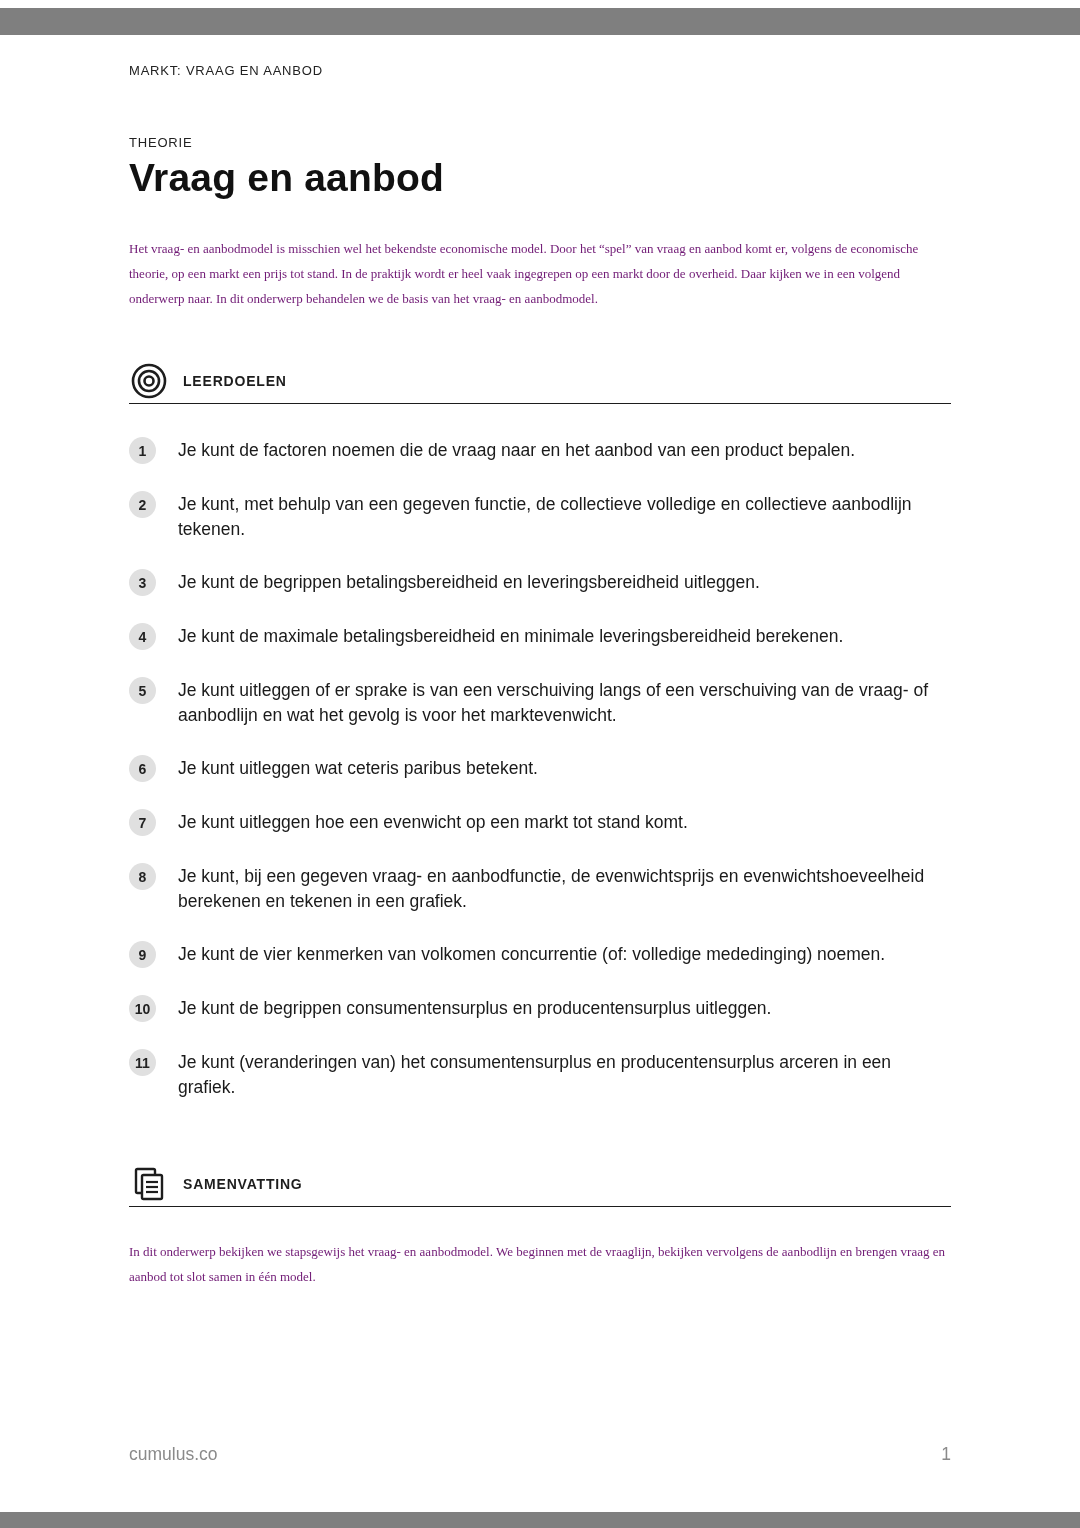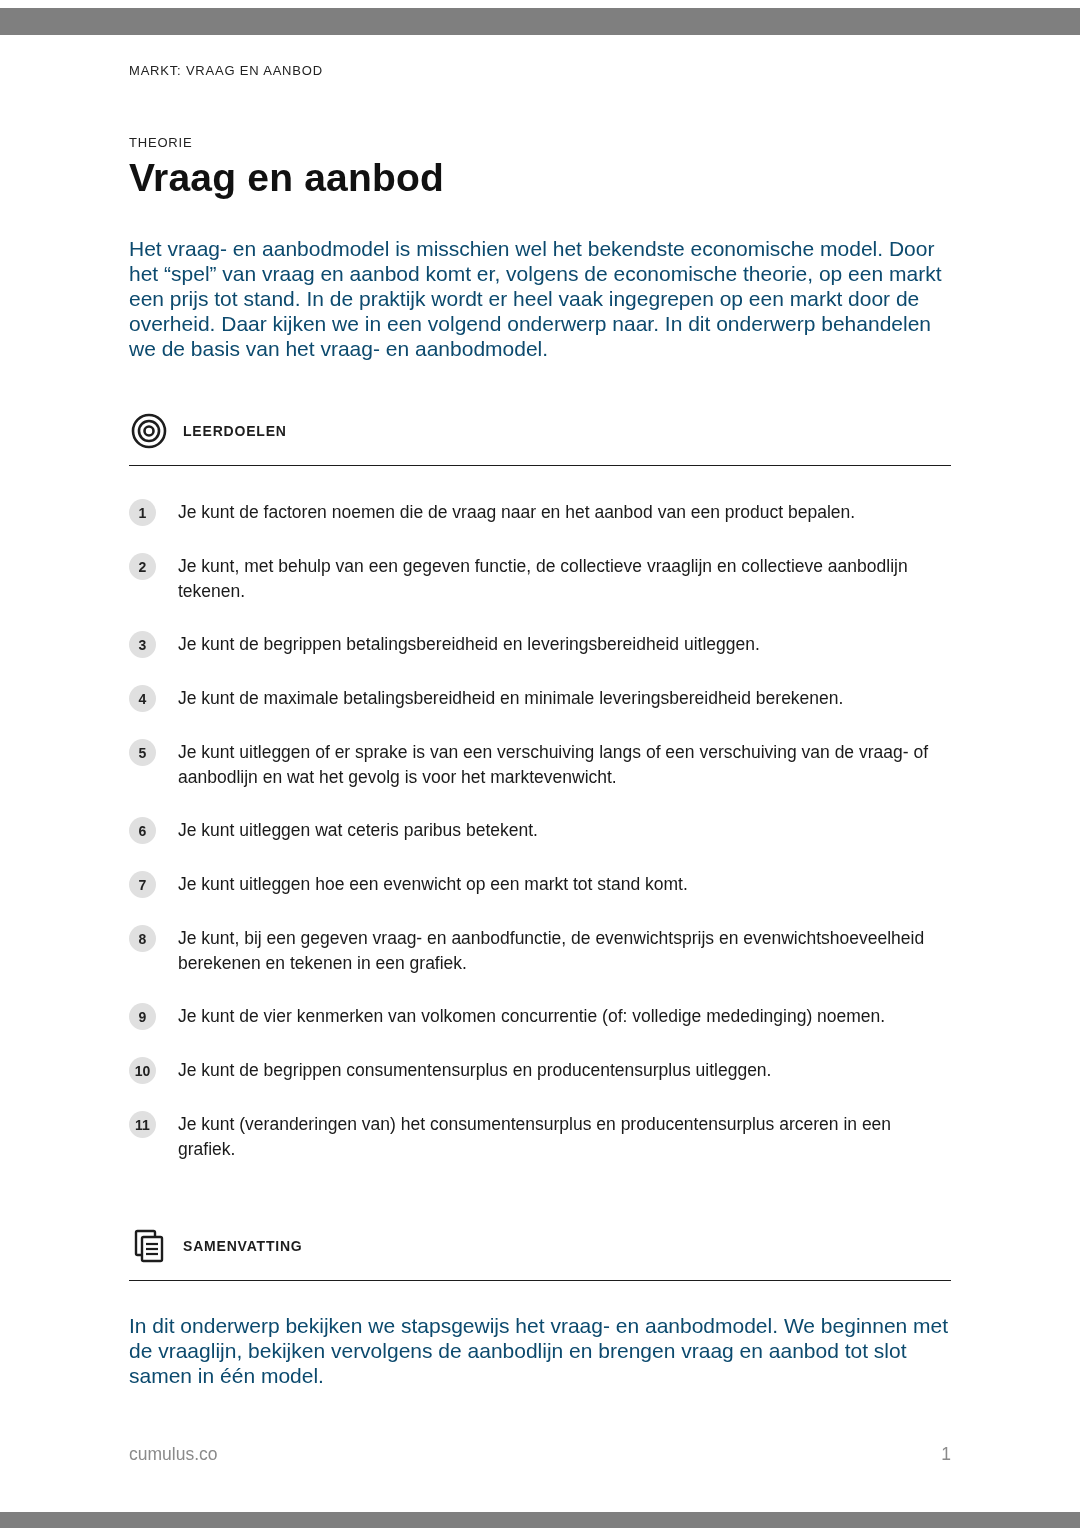--- a/index.html
+++ b/index.html
@@ -52,30 +52,31 @@
   }
   .page-title {
     margin-top: 6px;
     font-size: 39px;
     font-weight: 700;
     letter-spacing: 0.2px;
     color: #111111;
   }
   .intro, .summary-text {
     margin-top: 36px;
-    font-size: 21px;
+    font-size: 13px;
     line-height: 25px;
-    color: #0c4a6e;
+    color: #701a75;
+    font-family: Liberation Serif, serif;
   }
   .section-header {
     display: flex;
     align-items: center;
     gap: 14px;
     border-bottom: 1.5px solid #1d1d1d;
-    padding-bottom: 14px;
+    padding-bottom: 2px;
   }
   .section-header.leerdoelen { margin-top: 50px; }
   .section-header.samenvatting { margin-top: 64px; }
   .section-header .icon {
     width: 40px;
     height: 40px;
     display: flex;
     align-items: center;
     justify-content: center;
     flex: 0 0 auto;
@@ -162,21 +163,21 @@
     </div>
 
     <div class="goal-list">
   <div class="goal-item">
     <span class="goal-number">1</span>
     <span class="goal-text">Je kunt de factoren noemen die de vraag naar en het aanbod van een product bepalen.</span>
   </div>
 
   <div class="goal-item">
     <span class="goal-number">2</span>
-    <span class="goal-text">Je kunt, met behulp van een gegeven functie, de collectieve vraaglijn en collectieve aanbodlijn tekenen.</span>
+    <span class="goal-text">Je kunt, met behulp van een gegeven functie, de collectieve volledige en collectieve aanbodlijn tekenen.</span>
   </div>
 
   <div class="goal-item">
     <span class="goal-number">3</span>
     <span class="goal-text">Je kunt de begrippen betalingsbereidheid en leveringsbereidheid uitleggen.</span>
   </div>
 
   <div class="goal-item">
     <span class="goal-number">4</span>
     <span class="goal-text">Je kunt de maximale betalingsbereidheid en minimale leveringsbereidheid berekenen.</span>

